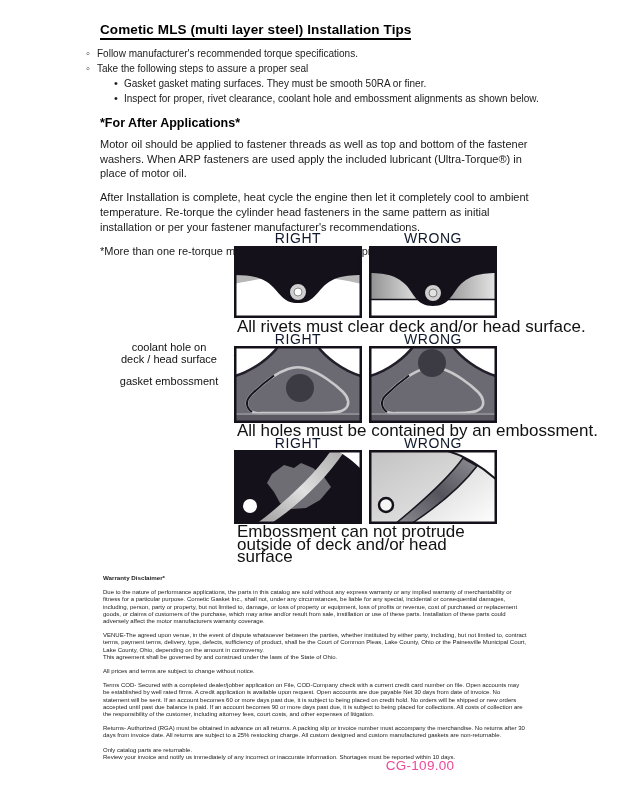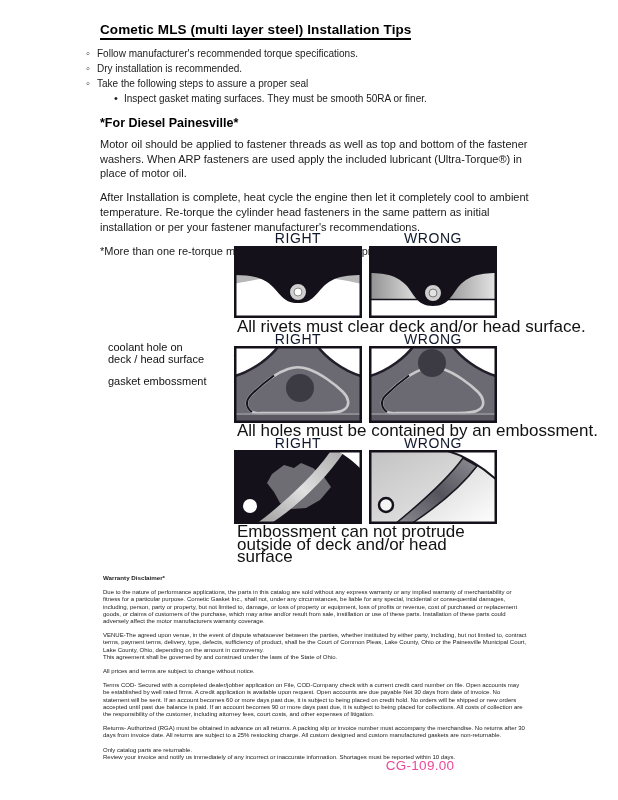--- a/index.html
+++ b/index.html
@@ -20,49 +20,49 @@
   .diesel { position:absolute; left:100px; top:116px; width:436px; font-size:11px; line-height:14.8px; }
   .diesel h2 { font-size:12.5px; font-weight:bold; color:#000; margin-bottom:6px; }
   .diesel p { margin-bottom:9px; }
 
   .figrow { position:absolute; left:0; top:0; width:618px; }
   .rw-label { position:absolute; width:128px; text-align:center; font-size:14px; letter-spacing:0.6px; color:#0f172a; }
   .dbox { position:absolute; width:128px; }
   .dbox svg { display:block; width:128px; }
   .caption { position:absolute; left:237px; font-size:17px; line-height:12.5px; color:#111; }
 
-  .annot { position:absolute; text-align:left; font-size:11px; line-height:11.5px; color:#111; width:122px; left:108px; }
+  .annot { position:absolute; text-align:center; font-size:11px; line-height:11.5px; color:#111; width:122px; left:108px; }
   .leader-svg { position:absolute; pointer-events:none; }
 
   .legal { position:absolute; left:103px; top:574px; width:424px; font-size:6px; line-height:7.2px; color:#222; }
   .legal .lh { font-weight:bold; margin-bottom:8px; font-size:6.2px; }
   .legal p { margin-bottom:7px; }
   .legal p.tight { margin-bottom:0; }
 
   .footer-code { position:absolute; left:340px; top:758px; width:160px; text-align:center;
                  font-size:13.5px; color:#ec4899; letter-spacing:0.3px; }
 </style>
 </head>
 <body>
 
 <div class="page">
 
   <h1 class="title">Cometic MLS (multi layer steel) Installation Tips</h1>
 
   <ul class="tips">
     <li>Follow manufacturer's recommended torque specifications.</li>
-    <li>Dry installation is recommended.</li>
     <li>Take the following steps to assure a proper seal</li>
     <ul class="subtips">
-      <li>Inspect gasket mating surfaces.  They must be smooth 50RA or finer.</li>
+      <li>Gasket gasket mating surfaces.  They must be smooth 50RA or finer.</li>
+      <li>Inspect for proper, rivet clearance, coolant hole and embossment alignments as shown below.</li>
     </ul>
   </ul>
 
   <div class="diesel">
-    <h2>*For Diesel Painesville*</h2>
+    <h2>*For After Applications*</h2>
     <p>Motor oil should be applied to fastener threads as well as top and bottom of the fastener washers. When ARP fasteners are used apply the included lubricant (Ultra-Torque®) in place of motor oil.</p>
     <p>After Installation is complete, heat cycle the engine then let it completely cool to ambient temperature. Re-torque the cylinder head fasteners in the same pattern as initial installation or per your fastener manufacturer's recommendations.</p>
     <p>*More than one re-torque may be required to achieve proper fastener stretch*</p>
   </div>
 
   <div class="figrow">
     <div class="rw-label" style="left:234px; top:230px;">RIGHT</div>
     <div class="rw-label" style="left:369px; top:230px;">WRONG</div>
 
     <div class="dbox" style="left:234px; top:246px;">

